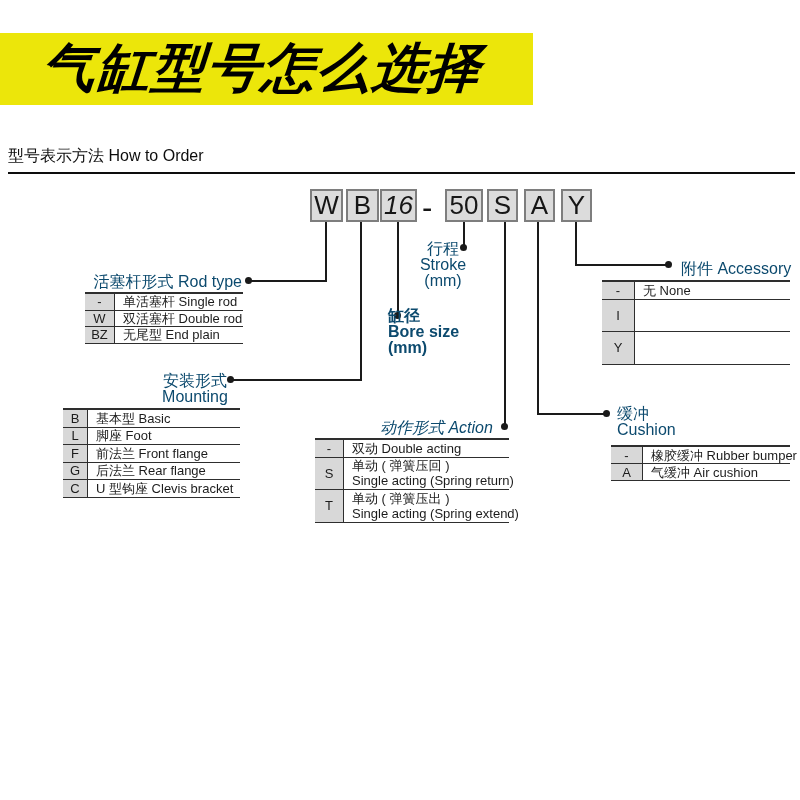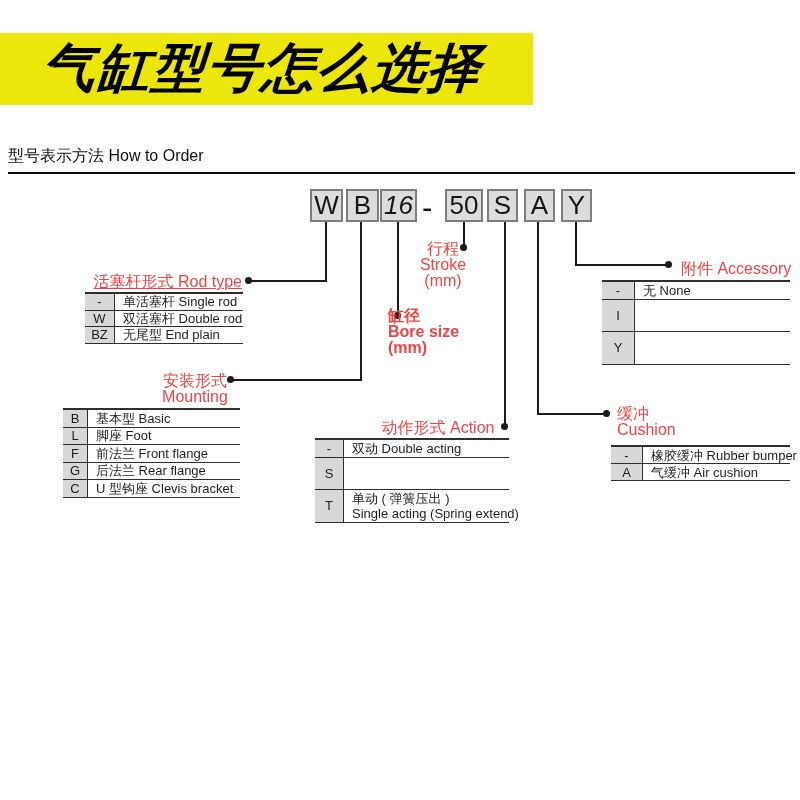--- a/index.html
+++ b/index.html
@@ -25,21 +25,21 @@
   .code-text{position:absolute;top:192px;font-size:31px;line-height:32px;color:#161616;}
   .code-box{position:absolute;top:189px;height:33px;background:var(--box-bg);
             border:2px solid var(--box-border);display:flex;align-items:center;justify-content:center;
             font-size:26px;color:#161616;}
 
   
   .ln{position:absolute;background:var(--line);}
   .dot{position:absolute;width:7px;height:7px;border-radius:50%;background:var(--line);}
 
   
-  .lbl{position:absolute;font-size:16px;color:#ef4444;white-space:nowrap;}
+  .lbl{position:absolute;font-size:16px;color:#0c4a6e;white-space:nowrap;}
   .lbl .sub{font-size:16px;line-height:16px;}
   .lbl-stack{line-height:16px;}
 
   
   .tbl{position:absolute;border-top:2px solid #2e2e2e;}
   .t-row{display:flex;border-bottom:1.5px solid #2e2e2e;align-items:stretch;}
   .t-key{background:var(--key-bg);display:flex;align-items:center;justify-content:center;
          font-size:13px;color:#1c1c1c;border-right:1.5px solid #2e2e2e;flex:0 0 auto;}
   .t-val{display:flex;flex-direction:column;justify-content:center;padding:1px 4px 1px 8px;
          font-size:13px;line-height:15px;color:#1c1c1c;white-space:nowrap;}
@@ -89,40 +89,40 @@
   <div class="dot" style="left:501px;top:423px;"></div>
 
   <div class="ln" style="left:537px;top:222px;width:2px;height:193px;"></div>
   <div class="ln" style="left:537px;top:413px;width:68px;height:2px;"></div>
   <div class="dot" style="left:603px;top:410px;"></div>
 
   <div class="ln" style="left:575px;top:222px;width:2px;height:44px;"></div>
   <div class="ln" style="left:575px;top:264px;width:92px;height:2px;"></div>
   <div class="dot" style="left:665px;top:261px;"></div>
 
-  <div class="lbl" style="left:60px;top:272px;width:182px;text-align:right;text-decoration:underline;">活塞杆形式 Rod type</div>
+  <div class="lbl" style="left:60px;top:272px;width:182px;text-align:right;">活塞杆形式 Rod type</div>
 
   <div class="lbl lbl-stack" style="left:404px;top:241px;width:78px;text-align:center;">
     <div>行程</div>
     <div class="sub">Stroke</div>
     <div class="sub">(mm)</div>
   </div>
 
   <div class="lbl lbl-stack" style="left:388px;top:308px;font-weight:bold;">
     <div>缸径</div>
     <div class="sub">Bore size</div>
     <div class="sub">(mm)</div>
   </div>
 
   <div class="lbl lbl-stack" style="left:158px;top:373px;width:74px;text-align:center;">
     <div>安装形式</div>
     <div class="sub">Mounting</div>
   </div>
 
-  <div class="lbl" style="left:380px;top:418px;width:116px;text-align:center;">动作形式 Action</div>
+  <div class="lbl" style="left:380px;top:418px;width:116px;text-align:left;font-style:italic;">动作形式 Action</div>
 
   <div class="lbl lbl-stack" style="left:617px;top:406px;">
     <div>缓冲</div>
     <div class="sub">Cushion</div>
   </div>
 
   <div class="lbl" style="left:681px;top:259px;">附件 Accessory</div>
 
   <div class="tbl rod">
       <div class="t-row one">
@@ -178,20 +178,24 @@
     </div>
   <div class="tbl action">
       <div class="t-row one">
         <div class="t-key">-</div>
         <div class="t-val">
           <div>双动 Double acting</div>
         </div>
       </div>
       <div class="t-row two">
         <div class="t-key">S</div>
+        <div class="t-val">
+          <div>单动 ( 弹簧压回 )</div>
+          <div>Single acting (Spring return)</div>
+        </div>
       </div>
       <div class="t-row two">
         <div class="t-key">T</div>
         <div class="t-val">
           <div>单动 ( 弹簧压出 )</div>
           <div>Single acting (Spring extend)</div>
         </div>
       </div>
     </div>
   <div class="tbl acc">

